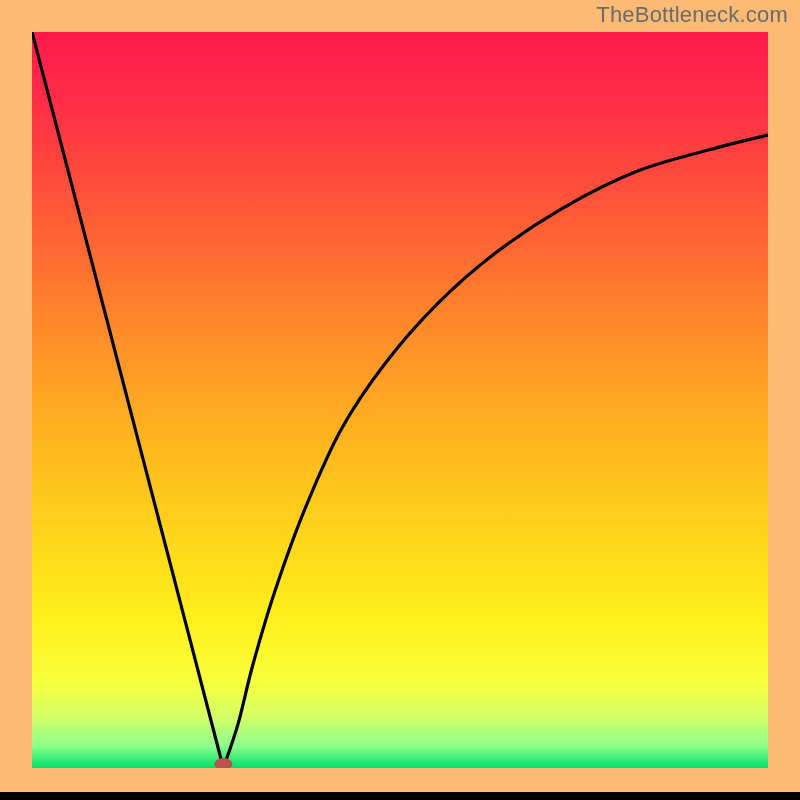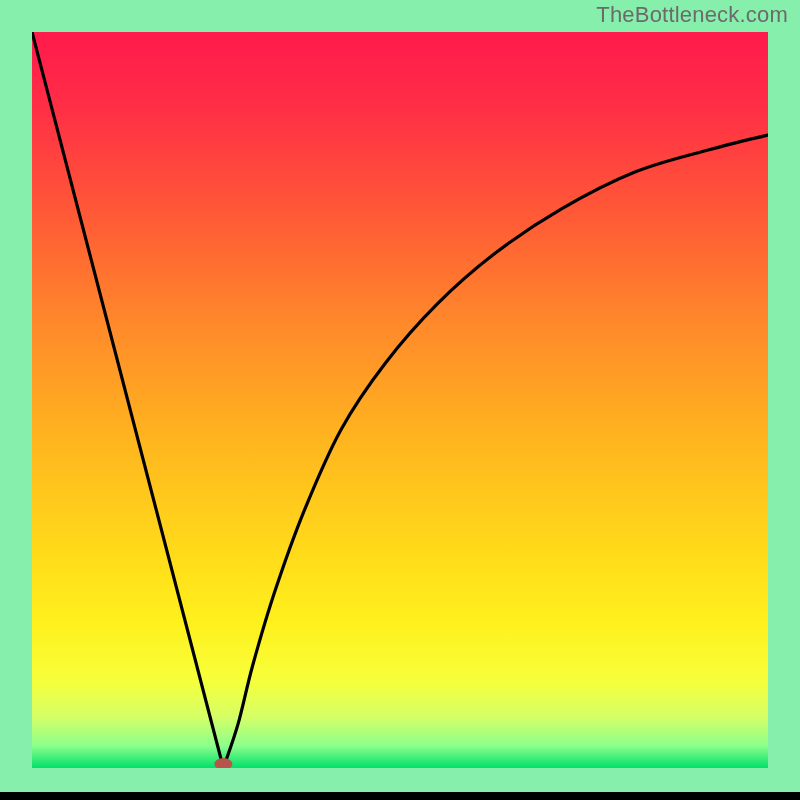--- a/index.html
+++ b/index.html
@@ -8,21 +8,21 @@
     width: 800px;
     height: 800px;
     background: #000;
     overflow: hidden;
     font-family: Arial, Helvetica, sans-serif;
   }
   .outer {
     position: relative;
     width: 800px;
     height: 792px;
-    background: #86efac;
+    background: #fdba74;
   }
   .watermark {
     position: absolute;
     top: 2px;
     right: 12px;
     color: #6b6b6b;
     font-size: 22px;
     font-weight: 500;
     letter-spacing: 0.2px;
     z-index: 5;

